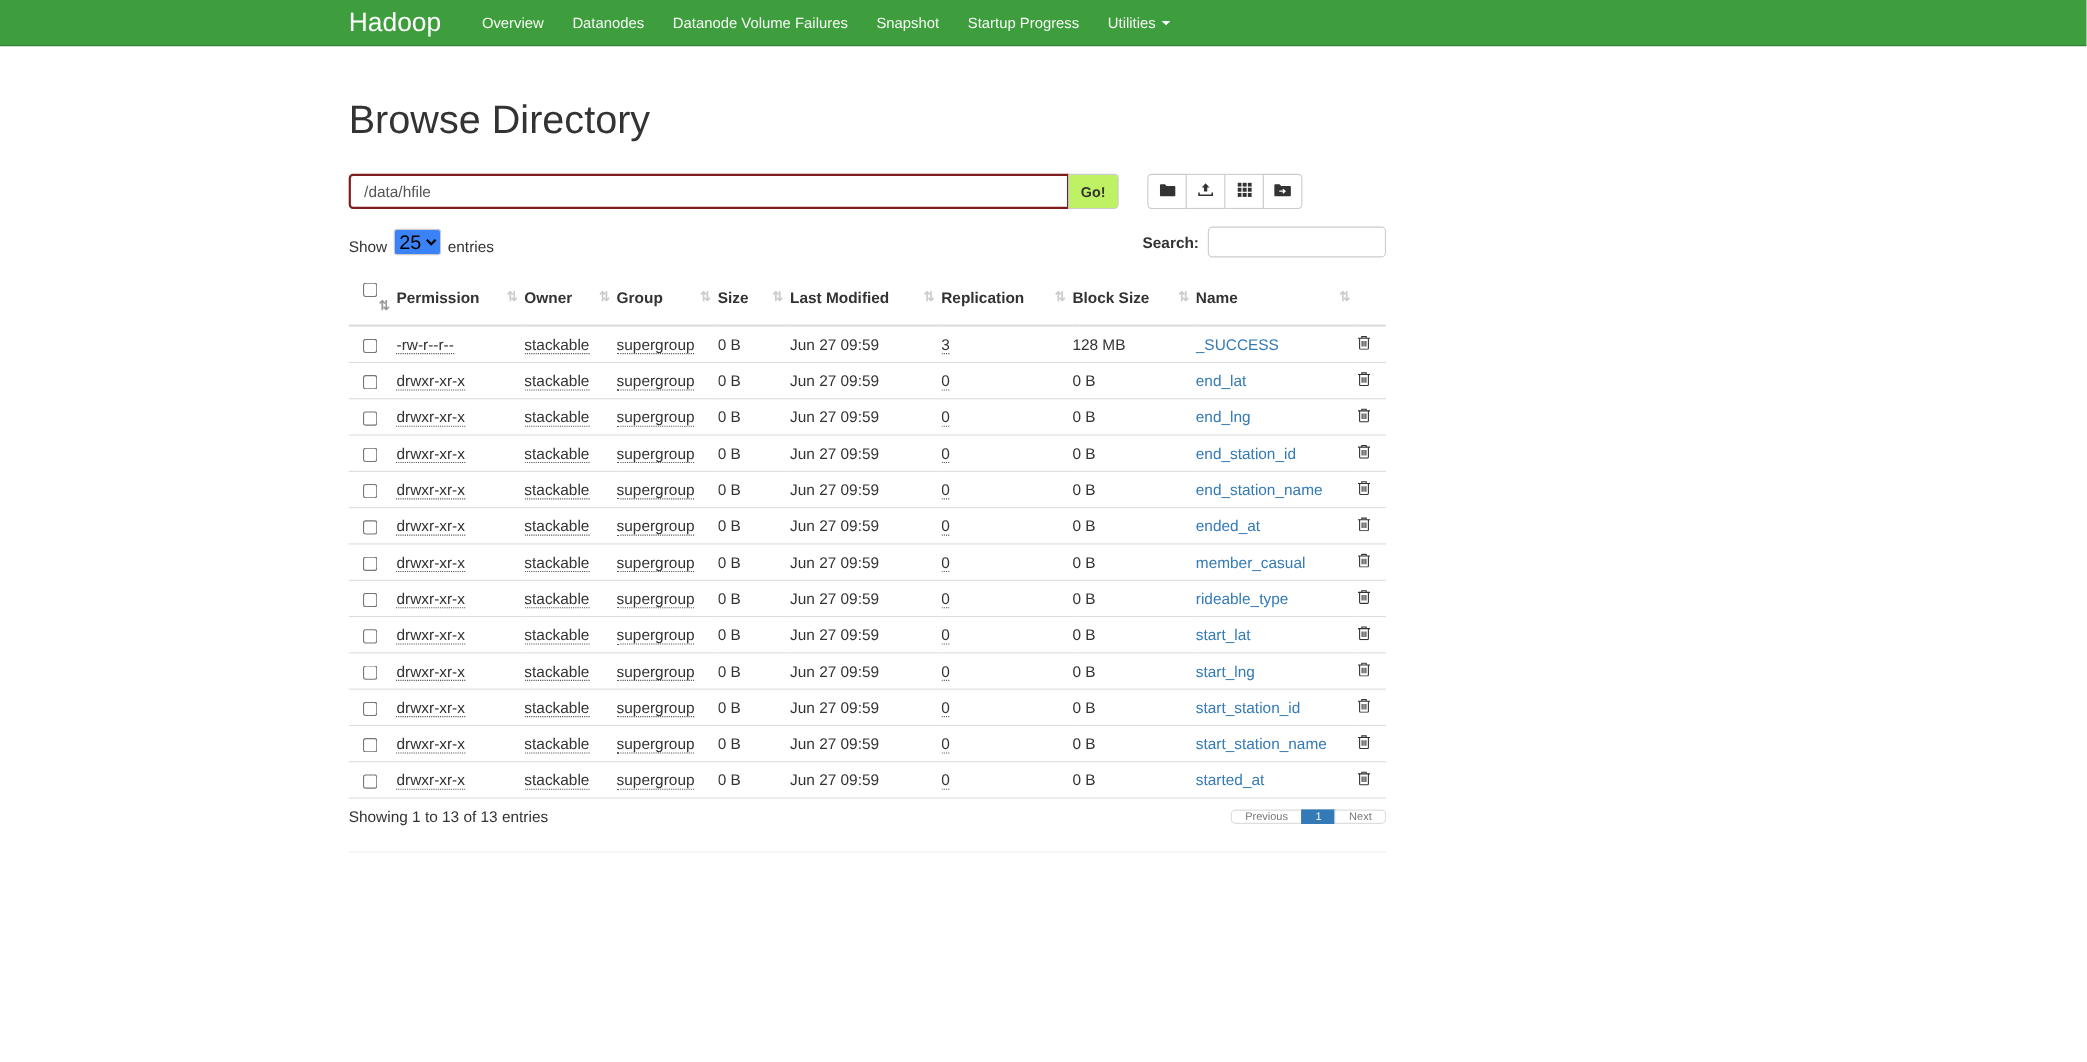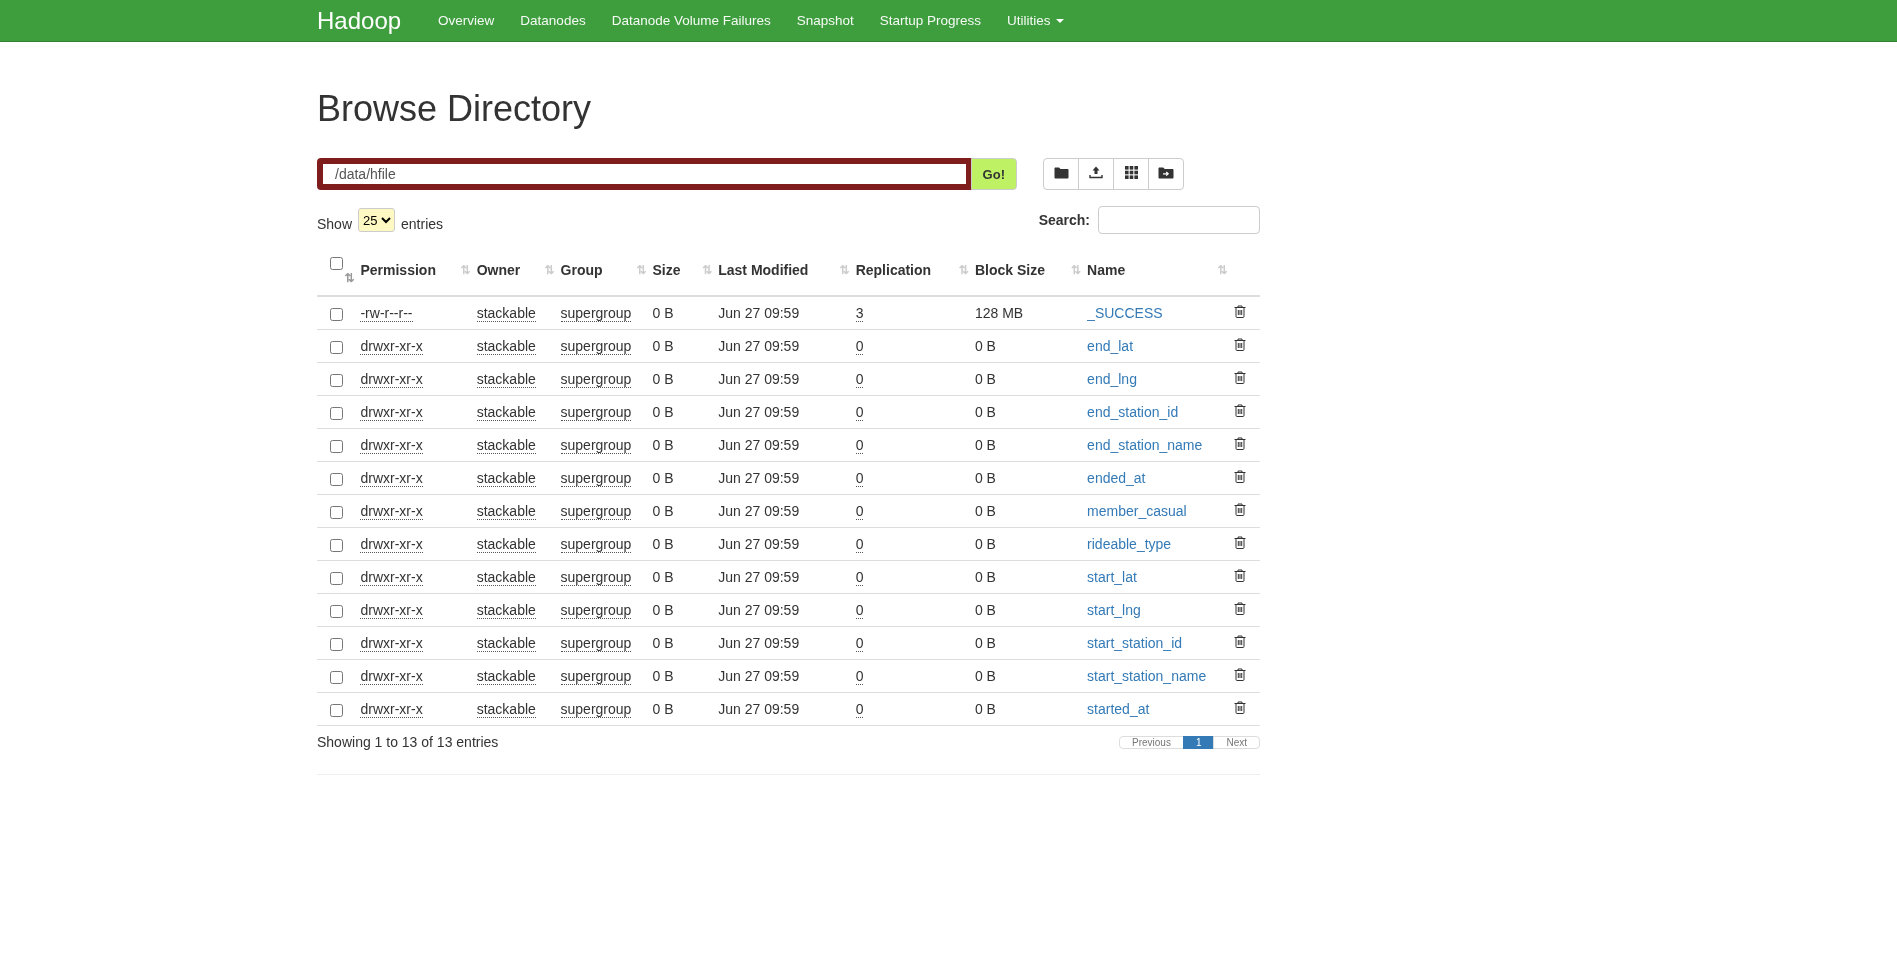--- a/index.html
+++ b/index.html
@@ -19,31 +19,31 @@
   .nav li{display:flex;align-items:center;padding:0 13px;color:rgba(255,255,255,.95);font-size:13.5px;cursor:pointer;white-space:nowrap;text-align:center;}
   .caret{display:inline-block;width:0;height:0;margin-left:5px;border-left:4px solid transparent;border-right:4px solid transparent;border-top:4px solid #fff;}
 
   
   .container{width:943px;margin-left:317px;}
   h1{font-size:36px;font-weight:500;margin:46px 0 28px;color:#333;}
 
   
   .path-row{display:flex;align-items:flex-start;}
   .input-group{display:flex;width:700px;}
-  .path-input{flex:1;height:32px;border:6px solid #7f1d1d;border-radius:4px 0 0 4px;padding:6px 12px;font-size:14px;color:#555;outline:none;font-family:"Liberation Sans",sans-serif;}
+  .path-input{flex:1;height:32px;border:2px solid #7f1d1d;border-radius:4px 0 0 4px;padding:6px 12px;font-size:14px;color:#555;outline:none;font-family:"Liberation Sans",sans-serif;}
   .go-btn{height:32px;margin-left:-1px;padding:6px 11px;border:1px solid #ccc;border-radius:0 4px 4px 0;background:#bef264;font-weight:bold;font-size:13px;color:#333;cursor:pointer;font-family:"Liberation Sans",sans-serif;}
   .btn-toolbar{display:flex;margin-left:26px;}
   .icon-btn{width:36px;height:32px;margin-left:-1px;border:1px solid #ccc;background:#fff;display:flex;align-items:center;justify-content:center;cursor:pointer;padding:0;}
   .icon-btn:first-child{border-radius:4px 0 0 4px;margin-left:0;}
   .icon-btn:last-child{border-radius:0 4px 4px 0;}
 
   
   .controls{display:flex;justify-content:space-between;align-items:center;margin-top:16px;}
   .length-control{display:flex;align-items:flex-end;color:#333;}
-  .length-control select{margin:0 6px;height:24px;border:1px solid #ccc;border-radius:3px;font-size:13px;background:#fef9c3;font-family:"Liberation Sans",sans-serif;}
+  .length-control select{margin:0 6px;height:24px;border:1px solid #ccc;border-radius:3px;font-size:18px;background:#3b82f6;font-family:"Liberation Sans",sans-serif;}
   .search-control{display:flex;align-items:center;}
   .search-control label{font-weight:bold;}
   .search-control input{width:162px;height:28px;margin-left:8px;border:1px solid #ccc;border-radius:4px;padding:4px 8px;outline:none;}
 
   
   table{width:100%;border-collapse:collapse;table-layout:fixed;margin-top:12px;}
   thead th{text-align:left;font-weight:bold;font-size:14px;padding:8px 6px 8px 0;border-bottom:2px solid #ddd;cursor:pointer;}
   tbody td{font-size:14px;padding:8px 6px 8px 0;border-top:1px solid #ddd;overflow:hidden;white-space:nowrap;}
   tbody tr:last-child td{border-bottom:1px solid #ddd;}
   th:nth-child(1),td:nth-child(1){width:43px;padding-left:13px;}

